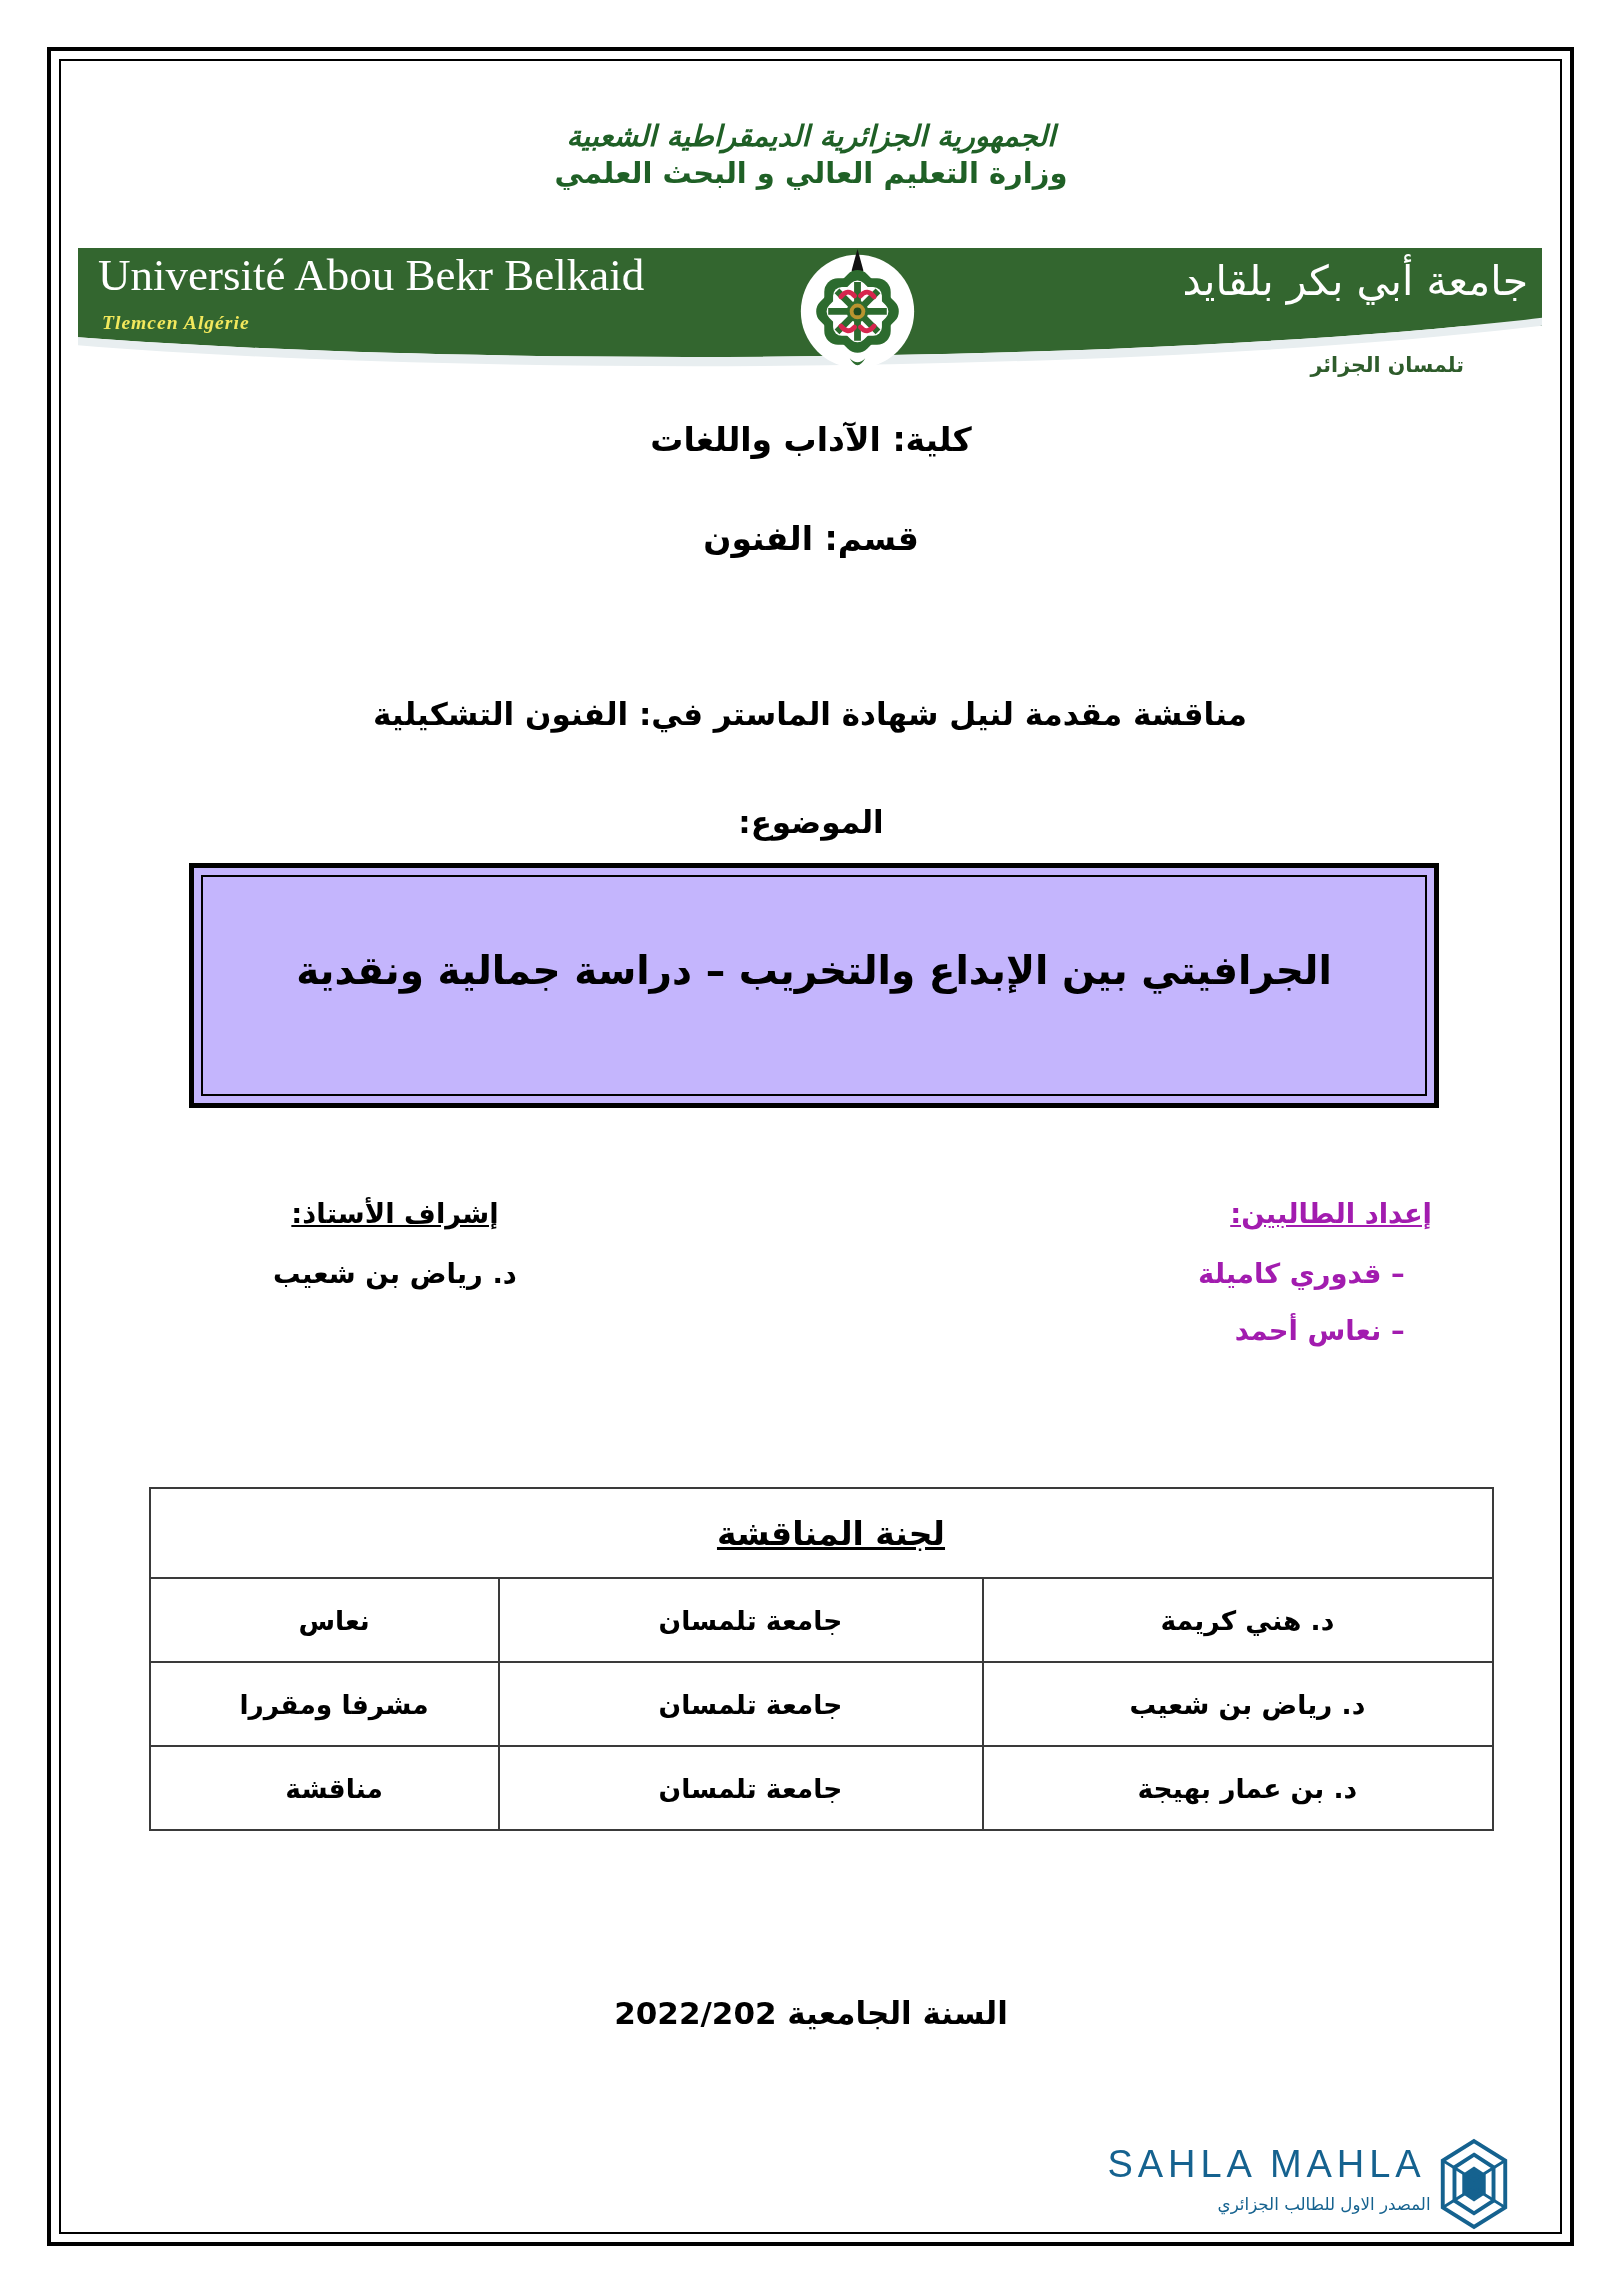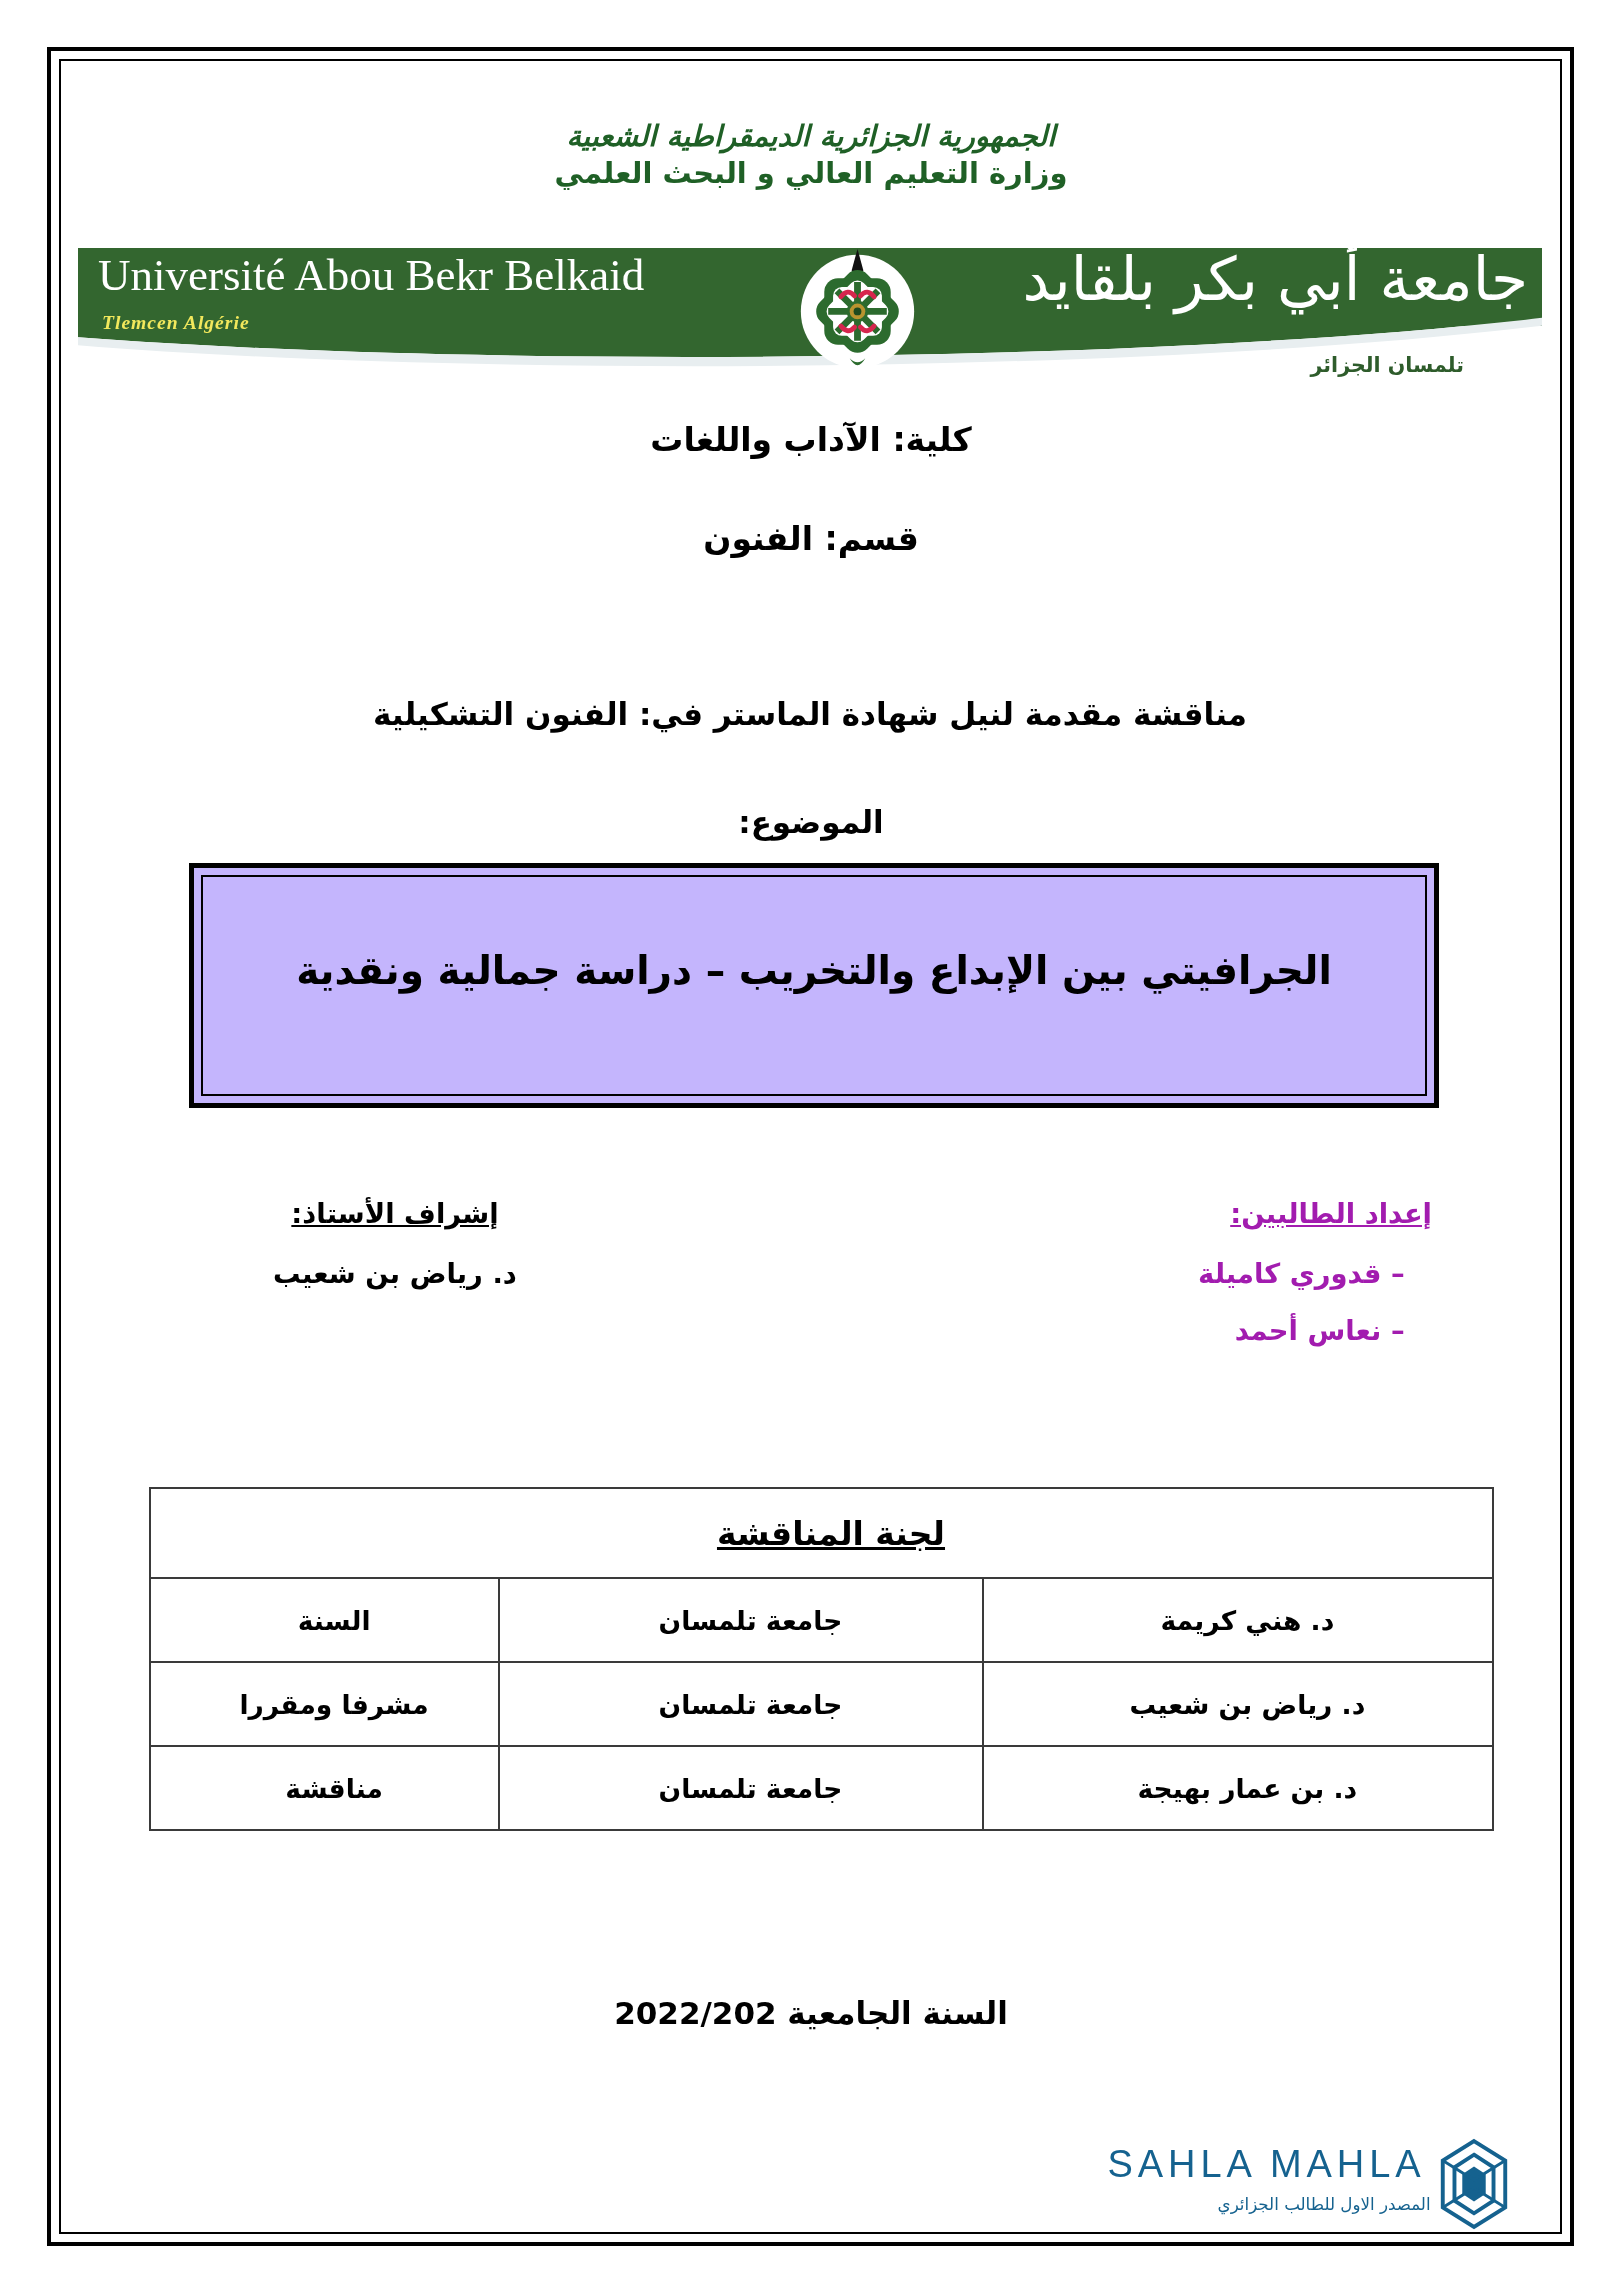--- a/index.html
+++ b/index.html
@@ -46,23 +46,23 @@
     position:absolute;left:98px;top:253px;width:686px;
     color:#ffffff;font-family:"Liberation Serif","DejaVu Serif",serif;
     font-size:45px;line-height:1.0;white-space:nowrap;
   }
   .uni-sub{
     position:absolute;left:102px;top:312px;
     color:#f2e85c;font-family:"Liberation Serif","DejaVu Serif",serif;
     font-style:italic;font-weight:bold;font-size:19.6px;letter-spacing:1px;
   }
   .uni-ar{
-    position:absolute;right:93px;top:245px;width:510px;
+    position:absolute;right:93px;top:258px;width:510px;
     text-align:right;direction:rtl;color:#ffffff;
-    font-family:"DejaVu Sans",sans-serif;font-size:60px;line-height:1.15;
+    font-family:"DejaVu Sans",sans-serif;font-size:41px;line-height:1.15;
     white-space:nowrap;
   }
   .uni-ar-sub{
     position:absolute;right:157px;top:353px;width:412px;
     text-align:right;direction:rtl;color:#2e5c2b;
     font-family:"DejaVu Sans",sans-serif;font-size:20.6px;font-weight:bold;
   }
   
   .seal{
     position:absolute;left:794px;top:245px;width:127px;height:127px;
@@ -229,21 +229,21 @@
   </div>
 
   <table class="jury">
     <tbody>
         <tr>
       <td class="jhead" colspan="3"><span>لجنة المناقشة</span></td>
     </tr>
     <tr class="jrow">
       <td class="c-name">د. هني كريمة</td>
       <td class="c-place">جامعة تلمسان</td>
-      <td class="c-role">السنة</td>
+      <td class="c-role">نعاس</td>
     </tr>
     <tr class="jrow">
       <td class="c-name">د. رياض بن شعيب</td>
       <td class="c-place">جامعة تلمسان</td>
       <td class="c-role">مشرفا ومقررا</td>
     </tr>
     <tr class="jrow">
       <td class="c-name">د. بن عمار بهيجة</td>
       <td class="c-place">جامعة تلمسان</td>
       <td class="c-role">مناقشة</td>

